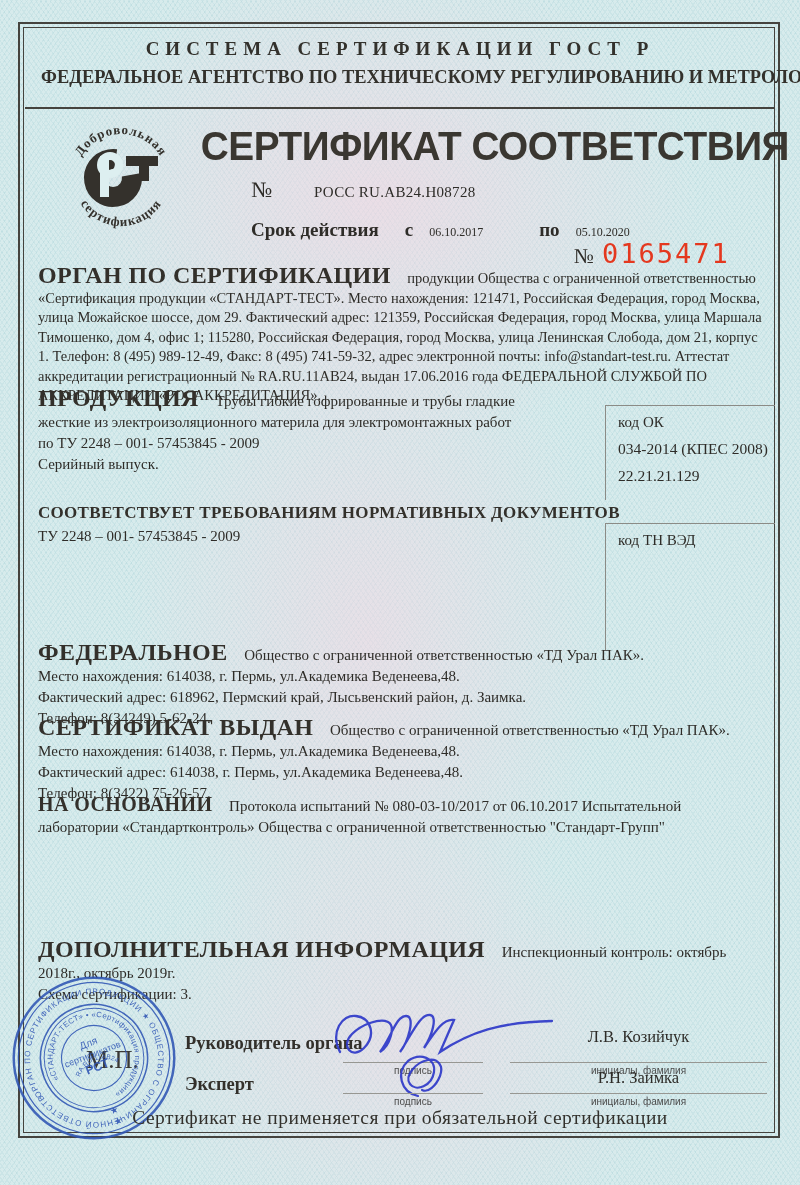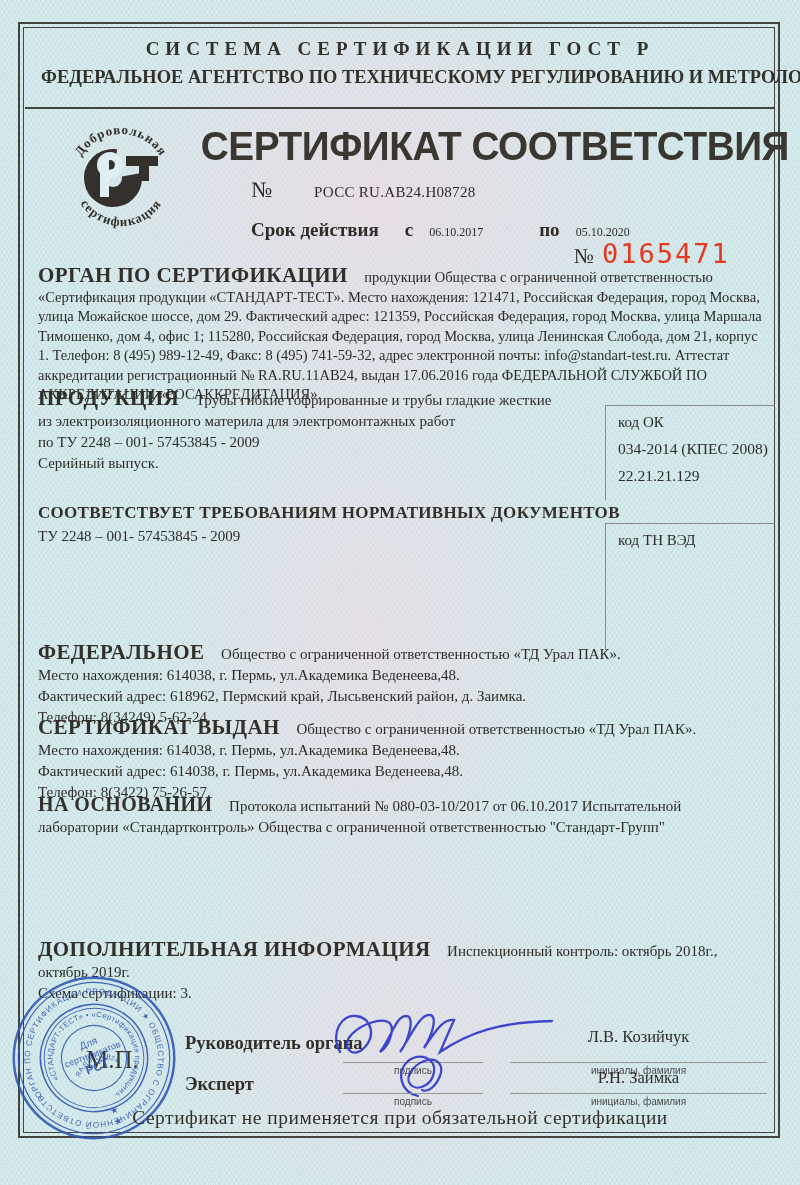--- a/index.html
+++ b/index.html
@@ -28,21 +28,21 @@
   .certno-val{font-size:15px;margin-left:42px;letter-spacing:.3px;}
   .validity-row{position:absolute;left:251px;top:219px;display:flex;align-items:baseline;font-size:19px;}
   .validity-row .bold{font-weight:bold;}
   .validity-row .vf{margin-left:26px;}
   .validity-row .vd{margin-left:16px;font-size:12px;}
   .validity-row .vt{margin-left:56px;}
   .form-no{position:absolute;left:574px;top:238px;display:flex;align-items:baseline;}
   .fn-sign{font-size:21px;}
   .fn-digits{font-family:"DejaVu Sans Mono",monospace;font-size:27px;color:#e4381f;letter-spacing:2px;margin-left:8px;}
   .sec{position:absolute;left:38px;right:35px;font-size:14.5px;line-height:19.5px;}
-  .slabel{font-weight:bold;font-size:21px;letter-spacing:.4px;margin-right:13px;color:#33302b;}
+  .slabel{font-weight:bold;font-size:24px;letter-spacing:.4px;margin-right:13px;color:#33302b;}
   .slabel-sm{font-weight:bold;font-size:17px;letter-spacing:.3px;color:#33302b;}
   .body15{font-size:15px;line-height:21px;}
   .codebox{position:absolute;left:605px;width:157px;border-top:1px solid #8b8b86;border-left:1px solid #8b8b86;
     padding:8px 0 0 12px;font-size:15px;}
   .codebox .cv{margin-top:9px;font-size:15.5px;}
   .rst-logo{position:absolute;left:58px;top:118px;}
   .stamp{position:absolute;left:8px;top:972px;transform:rotate(-21deg);opacity:.88;}
   .mp{position:absolute;left:86px;top:1046px;font-size:25px;color:#3a3834;}
   .sig-role{position:absolute;left:185px;font-weight:bold;font-size:18.5px;color:#33302b;white-space:nowrap;}
   .sig-line{position:absolute;height:1px;background:#979792;}

